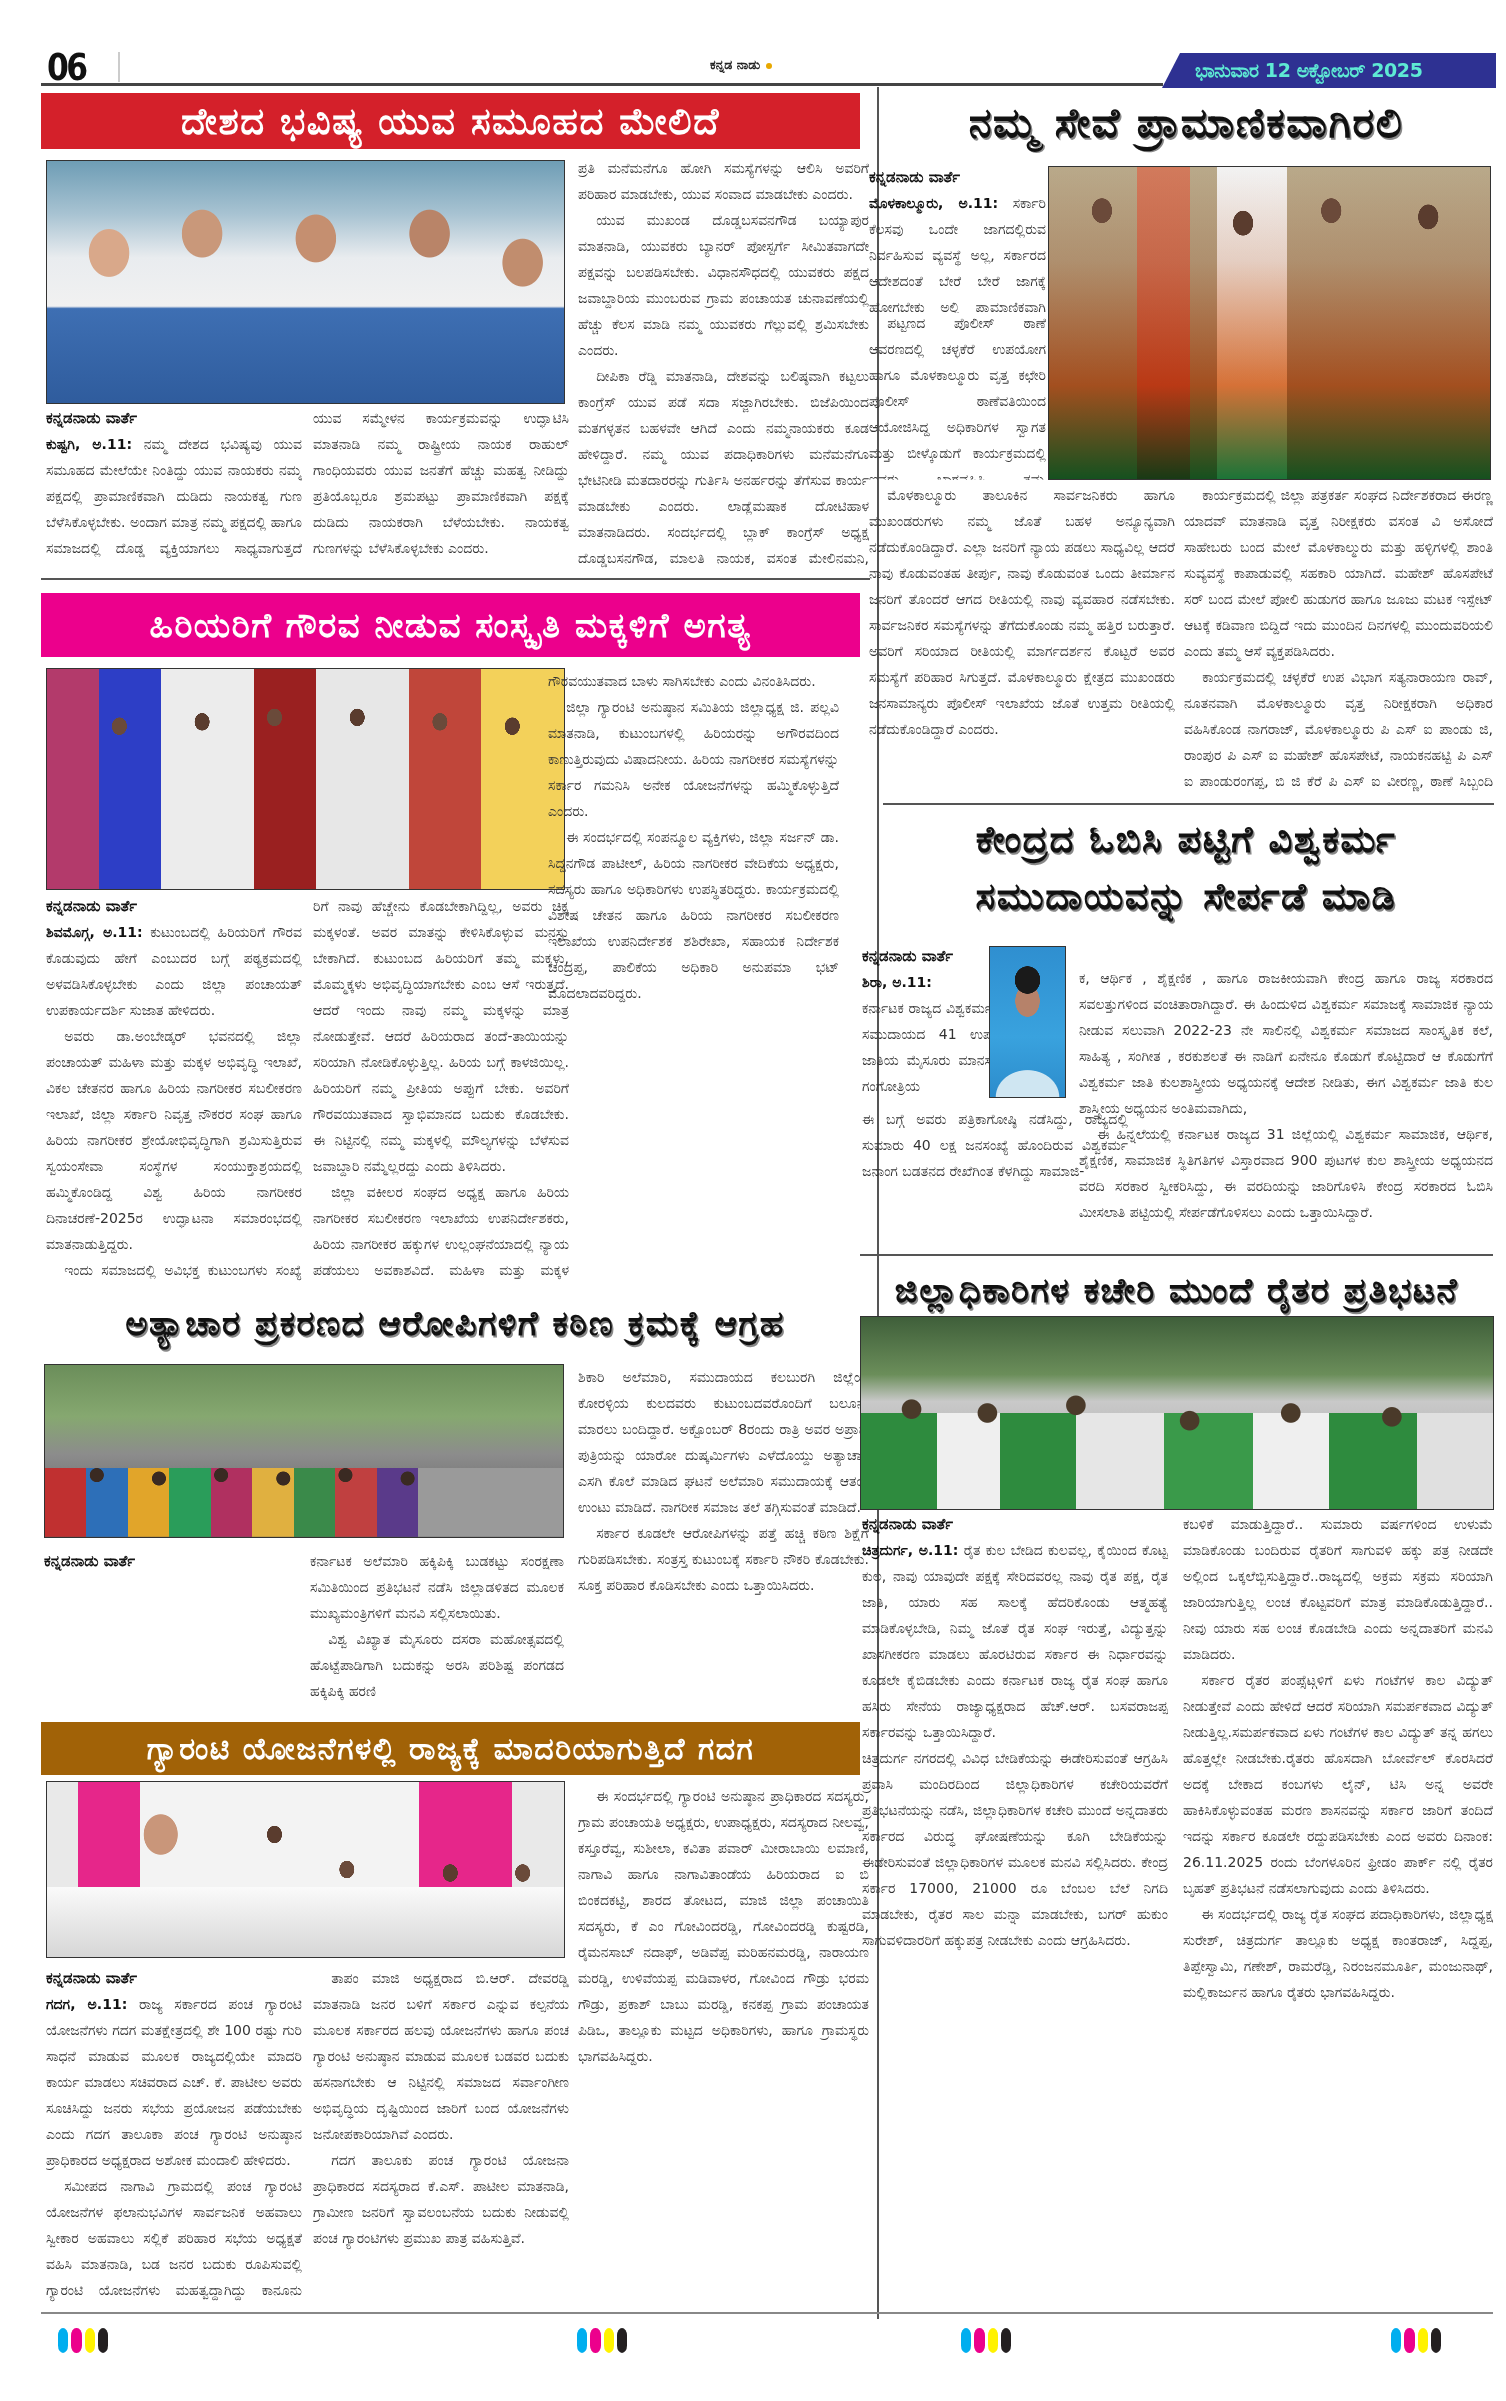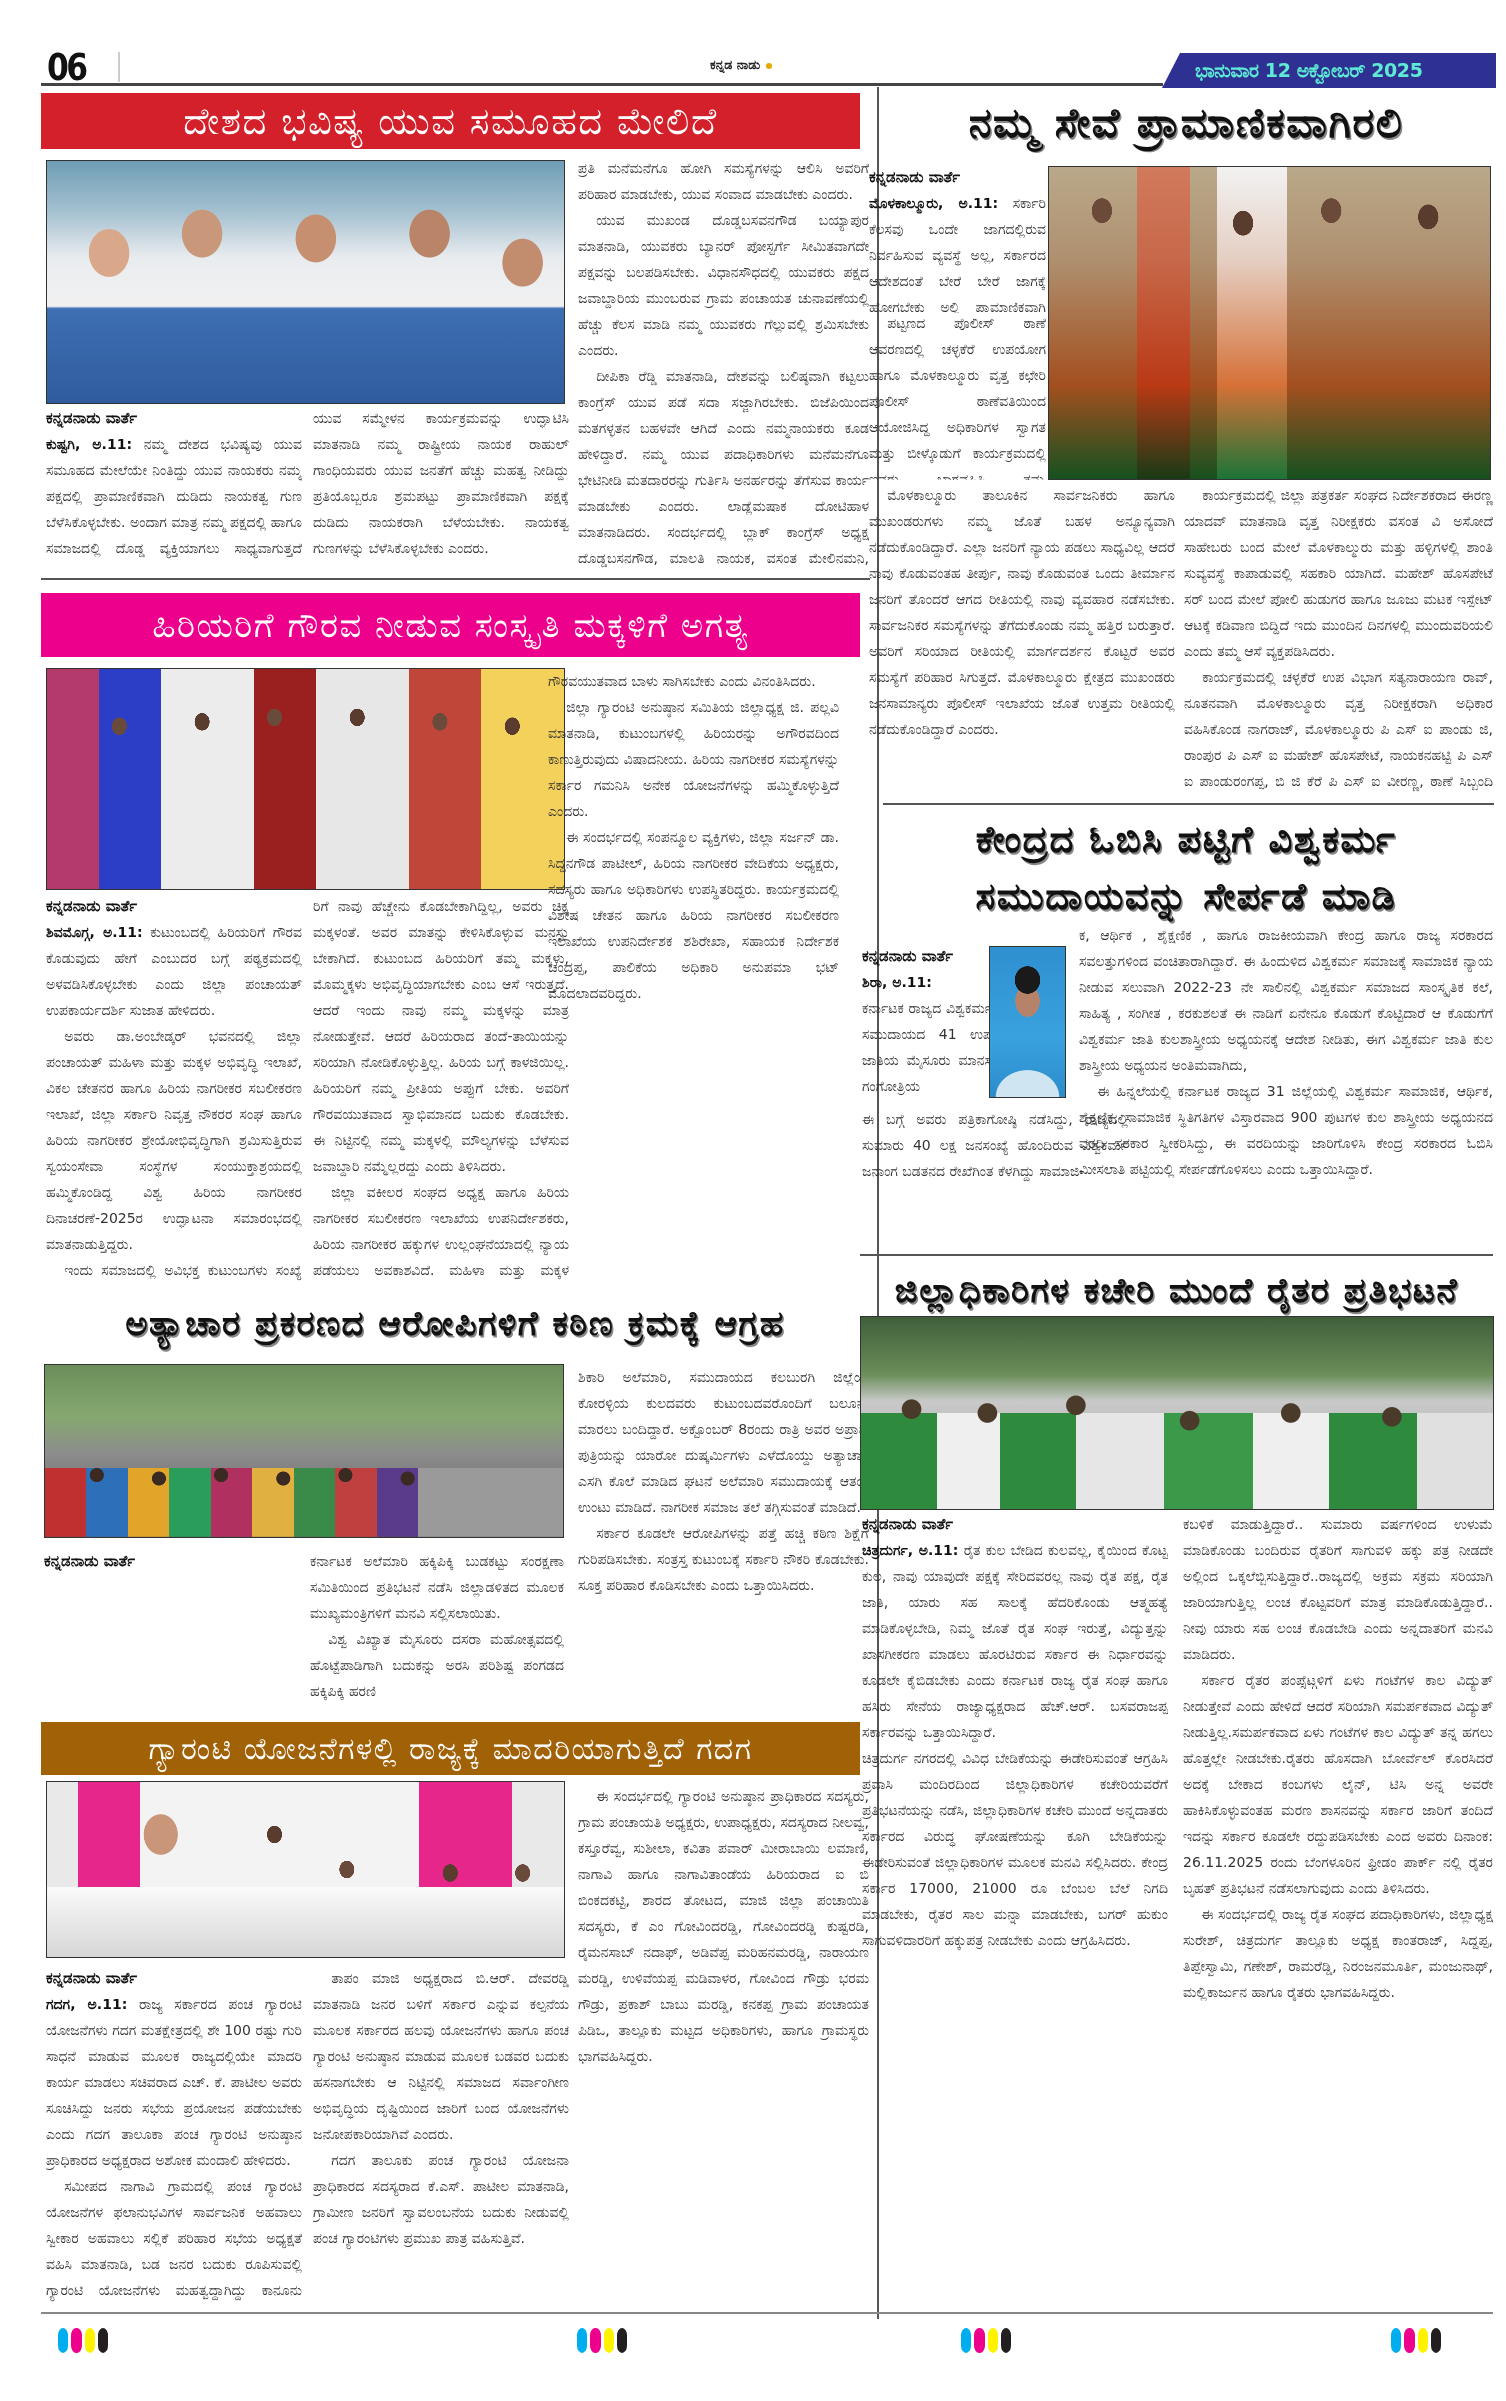--- a/index.html
+++ b/index.html
@@ -13,21 +13,21 @@
   .logo { position: absolute; left: 710px; top: 59px; font: bold 12.6px/1 "DejaVu Sans", sans-serif; color: #222; }
   .logo .dot { display: inline-block; width: 6px; height: 6px; border-radius: 50%; background: #e8a800; margin: 0 1.5px; vertical-align: middle; }
   .date-box { position: absolute; left: 1162px; top: 53px; width: 334px; height: 35px; background: #2e3192; clip-path: polygon(18px 0, 100% 0, 100% 100%, 0 100%); color: #5eead4; font: bold 19px/35px "DejaVu Sans", sans-serif; padding-left: 33px; letter-spacing: -0.4px; }
   .mast-rule { position: absolute; left: 41px; top: 83px; width: 1122px; height: 3px; background: #444; }
 
   
   .col-rule { position: absolute; left: 877px; top: 87px; width: 1.5px; background: #555; }
   .h-rule { position: absolute; height: 2.2px; background: #555; }
 
   
-  .banner { position: absolute; color: #fff; font-weight: normal; white-space: nowrap; overflow: hidden; display: flex; align-items: center; justify-content: center; font-family: "DejaVu Sans", sans-serif; letter-spacing: 1.5px; }
+  .banner { position: absolute; color: #fff; font-weight: bold; white-space: nowrap; overflow: hidden; display: flex; align-items: center; justify-content: center; font-family: "DejaVu Sans", sans-serif; letter-spacing: 1.5px; }
   .plain-head { position: absolute; color: #111; font-weight: bold; white-space: nowrap; overflow: hidden; display: flex; align-items: center; justify-content: center; text-shadow: 1.5px 1.5px 0 #888; font-family: "DejaVu Sans", sans-serif; letter-spacing: 1.5px; }
 
   
   .photo { position: absolute; overflow: hidden; border: 0.7px solid #333; }
   .photo .scene { position: absolute; inset: 0; }
 
   
   .col { position: absolute; font-family: "DejaVu Sans", sans-serif; font-size: 14px; line-height: 26px; text-align: justify; color: #333; overflow: hidden; }
   .col p { text-indent: 1.3em; }
   .byline { font-weight: bold; font-size: 15px; color: #111; text-indent: 0 !important; }
@@ -155,21 +155,21 @@
   <div class="photo" style="left:989px;top:946px;width:77px;height:152px;">
     <div class="scene" style="background:
       radial-gradient(ellipse 25px 27px at 50% 22%, #1a1a1a 50%, transparent 52%),
       radial-gradient(ellipse 24px 31px at 50% 36%, #b6826a 50%, transparent 52%),
       radial-gradient(ellipse 52px 44px at 50% 100%, #cfe6f2 60%, transparent 62%),
       linear-gradient(180deg, #2f8fd0 0%, #39a2de 60%, #2c8ccc 100%);"></div>
   </div>
   <div class="col" style="left:862px;top:1106px;width:266px;height:133px;">
     <p style="text-indent:0">ಈ ಬಗ್ಗೆ ಅವರು ಪತ್ರಿಕಾಗೋಷ್ಠಿ ನಡೆಸಿದ್ದು, ರಾಜ್ಯದಲ್ಲಿ ಸುಮಾರು 40 ಲಕ್ಷ ಜನಸಂಖ್ಯೆ ಹೊಂದಿರುವ ವಿಶ್ವಕರ್ಮ ಜನಾಂಗ ಬಡತನದ ರೇಖೆಗಿಂತ ಕೆಳಗಿದ್ದು ಸಾಮಾಜಿ-</p>
   </div>
-  <div class="col" style="left:1079px;top:922px;width:414px;height:296px;">
+  <div class="col" style="left:1079px;top:965px;width:414px;height:296px;">
     <p style="text-indent:0">ಕ, ಆರ್ಥಿಕ , ಶೈಕ್ಷಣಿಕ , ಹಾಗೂ ರಾಜಕೀಯವಾಗಿ ಕೇಂದ್ರ ಹಾಗೂ ರಾಜ್ಯ ಸರಕಾರದ ಸವಲತ್ತುಗಳಿಂದ ವಂಚಿತಾರಾಗಿದ್ದಾರೆ. ಈ ಹಿಂದುಳಿದ ವಿಶ್ವಕರ್ಮ ಸಮಾಜಕ್ಕೆ ಸಾಮಾಜಿಕ ನ್ಯಾಯ ನೀಡುವ ಸಲುವಾಗಿ 2022-23 ನೇ ಸಾಲಿನಲ್ಲಿ ವಿಶ್ವಕರ್ಮ ಸಮಾಜದ ಸಾಂಸ್ಕೃತಿಕ ಕಲೆ, ಸಾಹಿತ್ಯ , ಸಂಗೀತ , ಕರಕುಶಲತೆ ಈ ನಾಡಿಗೆ ಏನೇನೂ ಕೊಡುಗೆ ಕೊಟ್ಟಿದಾರೆ ಆ ಕೊಡುಗೆಗೆ ವಿಶ್ವಕರ್ಮ ಜಾತಿ ಕುಲಶಾಸ್ತ್ರೀಯ ಅಧ್ಯಯನಕ್ಕೆ ಆದೇಶ ನೀಡಿತು, ಈಗ ವಿಶ್ವಕರ್ಮ ಜಾತಿ ಕುಲ ಶಾಸ್ತ್ರೀಯ ಅಧ್ಯಯನ ಅಂತಿಮವಾಗಿದು,</p>
     <p>ಈ ಹಿನ್ನಲೆಯಲ್ಲಿ ಕರ್ನಾಟಕ ರಾಜ್ಯದ 31 ಜಿಲ್ಲೆಯಲ್ಲಿ ವಿಶ್ವಕರ್ಮ ಸಾಮಾಜಿಕ, ಆರ್ಥಿಕ, ಶೈಕ್ಷಣಿಕ, ಸಾಮಾಜಿಕ ಸ್ಥಿತಿಗತಿಗಳ ವಿಸ್ತಾರವಾದ 900 ಪುಟಗಳ ಕುಲ ಶಾಸ್ತ್ರೀಯ ಅಧ್ಯಯನದ ವರದಿ ಸರಕಾರ ಸ್ವೀಕರಿಸಿದ್ದು, ಈ ವರದಿಯನ್ನು ಜಾರಿಗೊಳಿಸಿ ಕೇಂದ್ರ ಸರಕಾರದ ಓಬಿಸಿ ಮೀಸಲಾತಿ ಪಟ್ಟಿಯಲ್ಲಿ ಸೇರ್ಪಡೆಗೊಳಿಸಲು ಎಂದು ಒತ್ತಾಯಿಸಿದ್ದಾರೆ.</p>
   </div>
   <div class="h-rule" style="left:860px;top:1254px;width:633px;"></div>
 </article>
 
 <article>
   <h1 class="plain-head" style="left:41px;top:1292px;width:828px;height:62px;font-size:34px;">ಅತ್ಯಾಚಾರ ಪ್ರಕರಣದ ಆರೋಪಿಗಳಿಗೆ ಕಠಿಣ ಕ್ರಮಕ್ಕೆ ಆಗ್ರಹ</h1>
   <div class="photo" style="left:44px;top:1364px;width:520px;height:174px;">
     <div class="scene" style="background:

